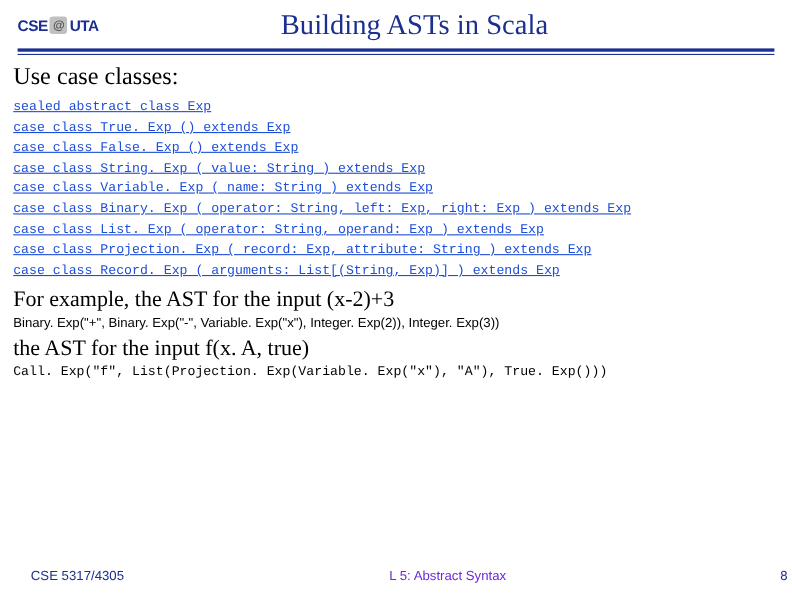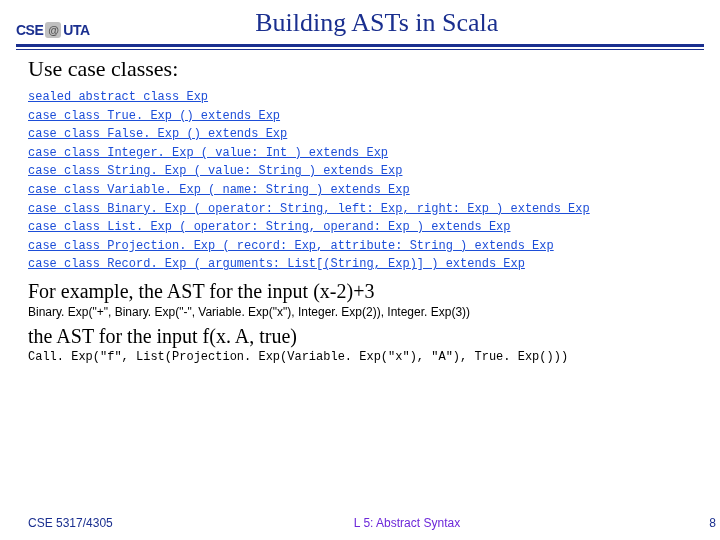--- a/index.html
+++ b/index.html
@@ -1,25 +1,25 @@
 <!DOCTYPE html>
 <html><head>
 <meta charset="utf-8">
 <style>
   * { margin: 0; padding: 0; box-sizing: border-box; }
   html, body { width: 720px; height: 540px; background: #fff; font-family: "Times New Roman", serif; overflow: hidden; }
   .slide { width: 720px; height: 540px; position: relative; padding: 0; }
-  .header { display: flex; align-items: flex-end; padding: 8px 16px 4px 16px; }
+  .header { display: flex; align-items: center; padding: 8px 16px 4px 16px; }
   .logo { font-family: Arial, sans-serif; font-weight: bold; color: #1a2f8f; font-size: 14px; letter-spacing: -0.5px; display: flex; align-items: center; gap: 2px; }
   .logo-at { display: inline-flex; align-items: center; justify-content: center; width: 16px; height: 16px; background: #c0c0c0; border-radius: 3px; color: #555; font-size: 11px; }
   .title { flex: 1; text-align: center; color: #1a2f8f; font-size: 26px; font-family: "Times New Roman", serif; padding-right: 40px; }
   .ruleblock { margin: 2px 16px 6px 16px; }
   .ruleblock .thick { height: 3px; background: #1a2f8f; }
   .ruleblock .thin { height: 1px; background: #1a2f8f; margin-top: 2px; }
-  .content { padding: 0 20px 0 28px; }
+  .content { padding: 0 20px 0 12px; }
   .subhead { font-size: 22px; margin: 2px 0 6px 0; font-family: "Times New Roman", serif; }
   .codeline { font-family: "Courier New", monospace; font-size: 12px; line-height: 1.55; white-space: pre; color: #1d4ed8; text-decoration: underline; }
   .bodytext { font-size: 20px; margin: 6px 0 2px 0; }
   .example { font-family: Arial, sans-serif; font-size: 12px; margin: 2px 0 4px 0; }
   .example2 { font-family: "Courier New", monospace; font-size: 12px; margin: 2px 0 4px 0; }
   .footer { position: absolute; bottom: 10px; left: 28px; right: 4px; display: flex; justify-content: space-between; font-family: Arial, sans-serif; font-size: 12px; color: #1a2f8f; }
   .footer .center { position: absolute; left: 0; right: 0; text-align: center; pointer-events: none; color: #6d28d9; padding-left: 60px; padding-right: 60px; }
   .footer .left, .footer .right { position: relative; z-index: 1; }
   .footer .center-inner { margin-left: 70px; }
 </style>
@@ -37,21 +37,20 @@
   </div>
   <div class="ruleblock">
     <div class="thick"></div>
     <div class="thin"></div>
   </div>
   <div class="content">
     <div class="subhead">Use case classes:</div>
     <div class="codeline">sealed abstract class Exp</div>
     <div class="codeline">case class True. Exp () extends Exp</div>
     <div class="codeline">case class False. Exp () extends Exp</div>
-    <div class="codeline">case class Integer. Exp ( value: Int ) extends Exp</div>
     <div class="codeline">case class String. Exp ( value: String ) extends Exp</div>
     <div class="codeline">case class Variable. Exp ( name: String ) extends Exp</div>
     <div class="codeline">case class Binary. Exp ( operator: String, left: Exp, right: Exp ) extends Exp</div>
     <div class="codeline">case class List. Exp ( operator: String, operand: Exp ) extends Exp</div>
     <div class="codeline">case class Projection. Exp ( record: Exp, attribute: String ) extends Exp</div>
     <div class="codeline">case class Record. Exp ( arguments: List[(String, Exp)] ) extends Exp</div>
     <div class="bodytext">For example, the AST for the input    (x-2)+3</div>
     <div class="example">Binary. Exp("+", Binary. Exp("-", Variable. Exp("x"), Integer. Exp(2)), Integer. Exp(3))</div>
     <div class="bodytext">the AST for the input   f(x. A, true)</div>
     <div class="example2">Call. Exp("f", List(Projection. Exp(Variable. Exp("x"), "A"), True. Exp()))</div>

